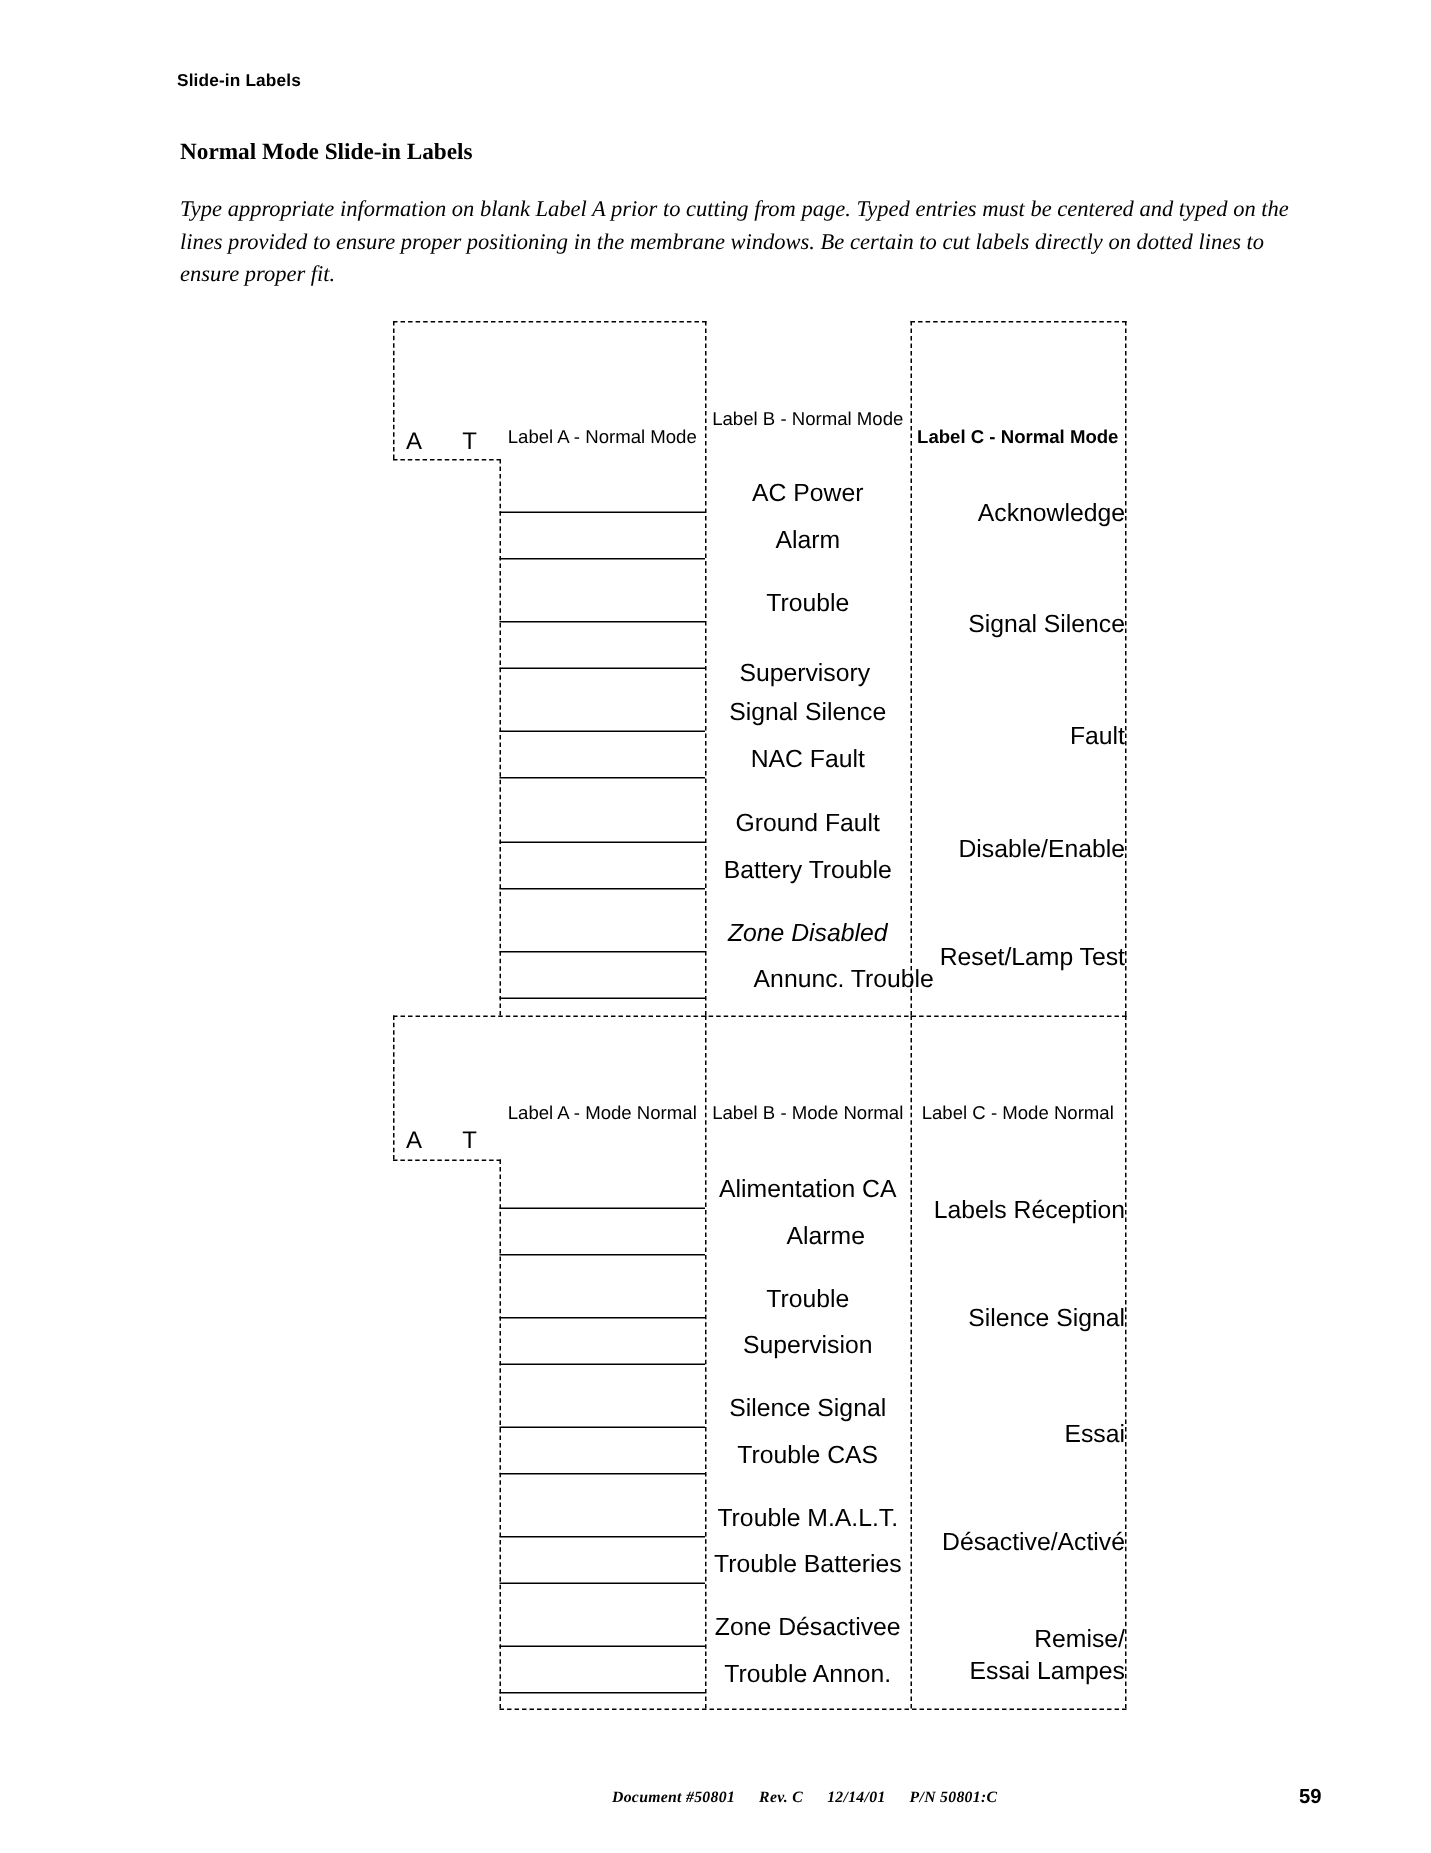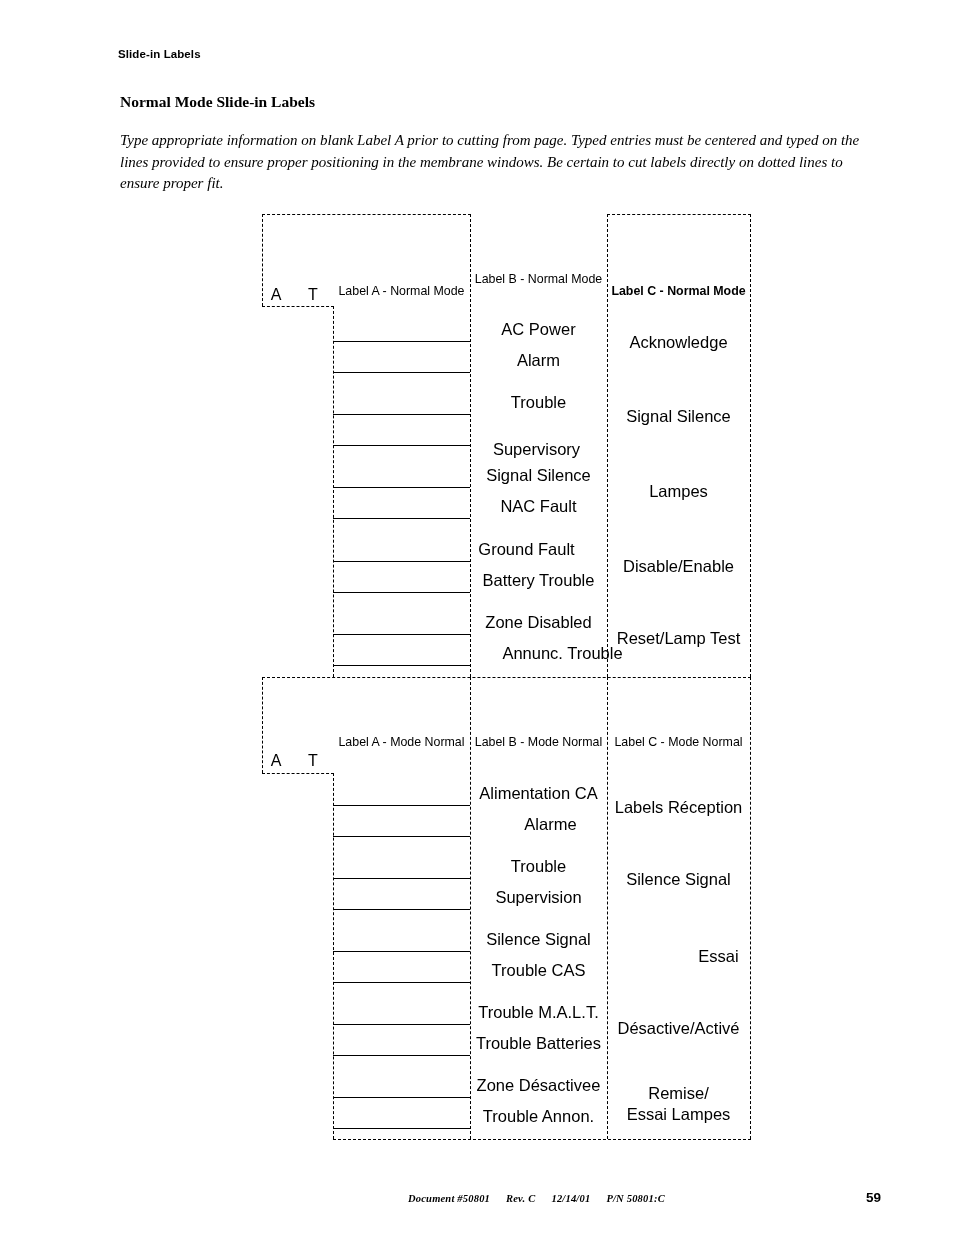--- a/index.html
+++ b/index.html
@@ -83,21 +83,21 @@
   .cell-b {
     position: absolute;
     font-size: 16.5px;
     text-align: center;
     white-space: nowrap;
     width: 137px;
   }
   .cell-c {
     position: absolute;
     font-size: 16.5px;
-    text-align: center;
+    text-align: right;
     width: 143px;
     line-height: 21px;
   }
   .at-mark {
     position: absolute;
     font-size: 16px;
     text-align: center;
   }
 
   
@@ -193,28 +193,28 @@
 <div class="cell-head" style="left:333px; top:284px; width:137px;">Label A - Normal Mode</div>
 <div class="cell-head" style="left:470px; top:272px; width:137px;">Label B - Normal Mode</div>
 <div class="cell-head" style="left:607px; top:284px; width:143px;font-weight:bold;">Label C - Normal Mode</div>
 
 <div class="cell-b" style="left:470px; top:320px;">AC Power</div>
 <div class="cell-b" style="left:470px; top:351px;">Alarm</div>
 <div class="cell-b" style="left:470px; top:393px;">Trouble</div>
 <div class="cell-b" style="left:468px; top:424px;margin-top:16px;">Supervisory</div>
 <div class="cell-b" style="left:470px; top:466px;">Signal Silence</div>
 <div class="cell-b" style="left:470px; top:497px;">NAC Fault</div>
-<div class="cell-b" style="left:458px; top:540px;">Ground Fault</div>
+<div class="cell-b" style="left:470px; top:540px;">Ground Fault</div>
 <div class="cell-b" style="left:470px; top:571px;">Battery Trouble</div>
-<div class="cell-b" style="left:470px; top:613px;">Zone Disabled</div>
+<div class="cell-b" style="left:470px; top:613px;font-style:italic;">Zone Disabled</div>
 <div class="cell-b" style="left:494px; top:644px;">Annunc. Trouble</div>
 
 <div class="cell-c" style="left:607px; top:332px;">Acknowledge</div>
 <div class="cell-c" style="left:607px; top:406px;">Signal Silence</div>
-<div class="cell-c" style="left:607px; top:481px;">Lampes</div>
+<div class="cell-c" style="left:607px; top:481px;">Fault</div>
 <div class="cell-c" style="left:607px; top:556px;">Disable/Enable</div>
 <div class="cell-c" style="left:607px; top:628px;">Reset/Lamp Test</div>
 
 <div class="at-mark" style="left:268px; top:752px; width:16px;">A</div>
 <div class="at-mark" style="left:305px; top:752px; width:16px;">T</div>
 
 <div class="cell-head" style="left:333px; top:735px; width:137px;">Label A - Mode Normal</div>
 <div class="cell-head" style="left:470px; top:735px; width:137px;">Label B - Mode Normal</div>
 <div class="cell-head" style="left:607px; top:735px; width:143px;">Label C - Mode Normal</div>
 
@@ -224,21 +224,21 @@
 <div class="cell-b" style="left:470px; top:888px;">Supervision</div>
 <div class="cell-b" style="left:470px; top:930px;">Silence Signal</div>
 <div class="cell-b" style="left:470px; top:961px;">Trouble CAS</div>
 <div class="cell-b" style="left:470px; top:1003px;">Trouble M.A.L.T.</div>
 <div class="cell-b" style="left:470px; top:1034px;">Trouble Batteries</div>
 <div class="cell-b" style="left:470px; top:1076px;">Zone Désactivee</div>
 <div class="cell-b" style="left:470px; top:1107px;">Trouble Annon.</div>
 
 <div class="cell-c" style="left:607px; top:797px;">Labels Réception</div>
 <div class="cell-c" style="left:607px; top:869px;">Silence Signal</div>
-<div class="cell-c" style="left:607px; top:946px;padding-left:40px;">Essai</div>
+<div class="cell-c" style="left:607px; top:946px;">Essai</div>
 <div class="cell-c" style="left:607px; top:1018px;">Désactive/Activé</div>
 <div class="cell-c" style="left:607px; top:1083px; white-space:pre-line;">Remise/
 Essai Lampes</div>
 
 <div class="footer-text">
   <span>Document #50801</span><span>Rev. C</span><span>12/14/01</span><span>P/N 50801:C</span>
 </div>
 <div class="page-num">59</div>
 
 </body></html>

